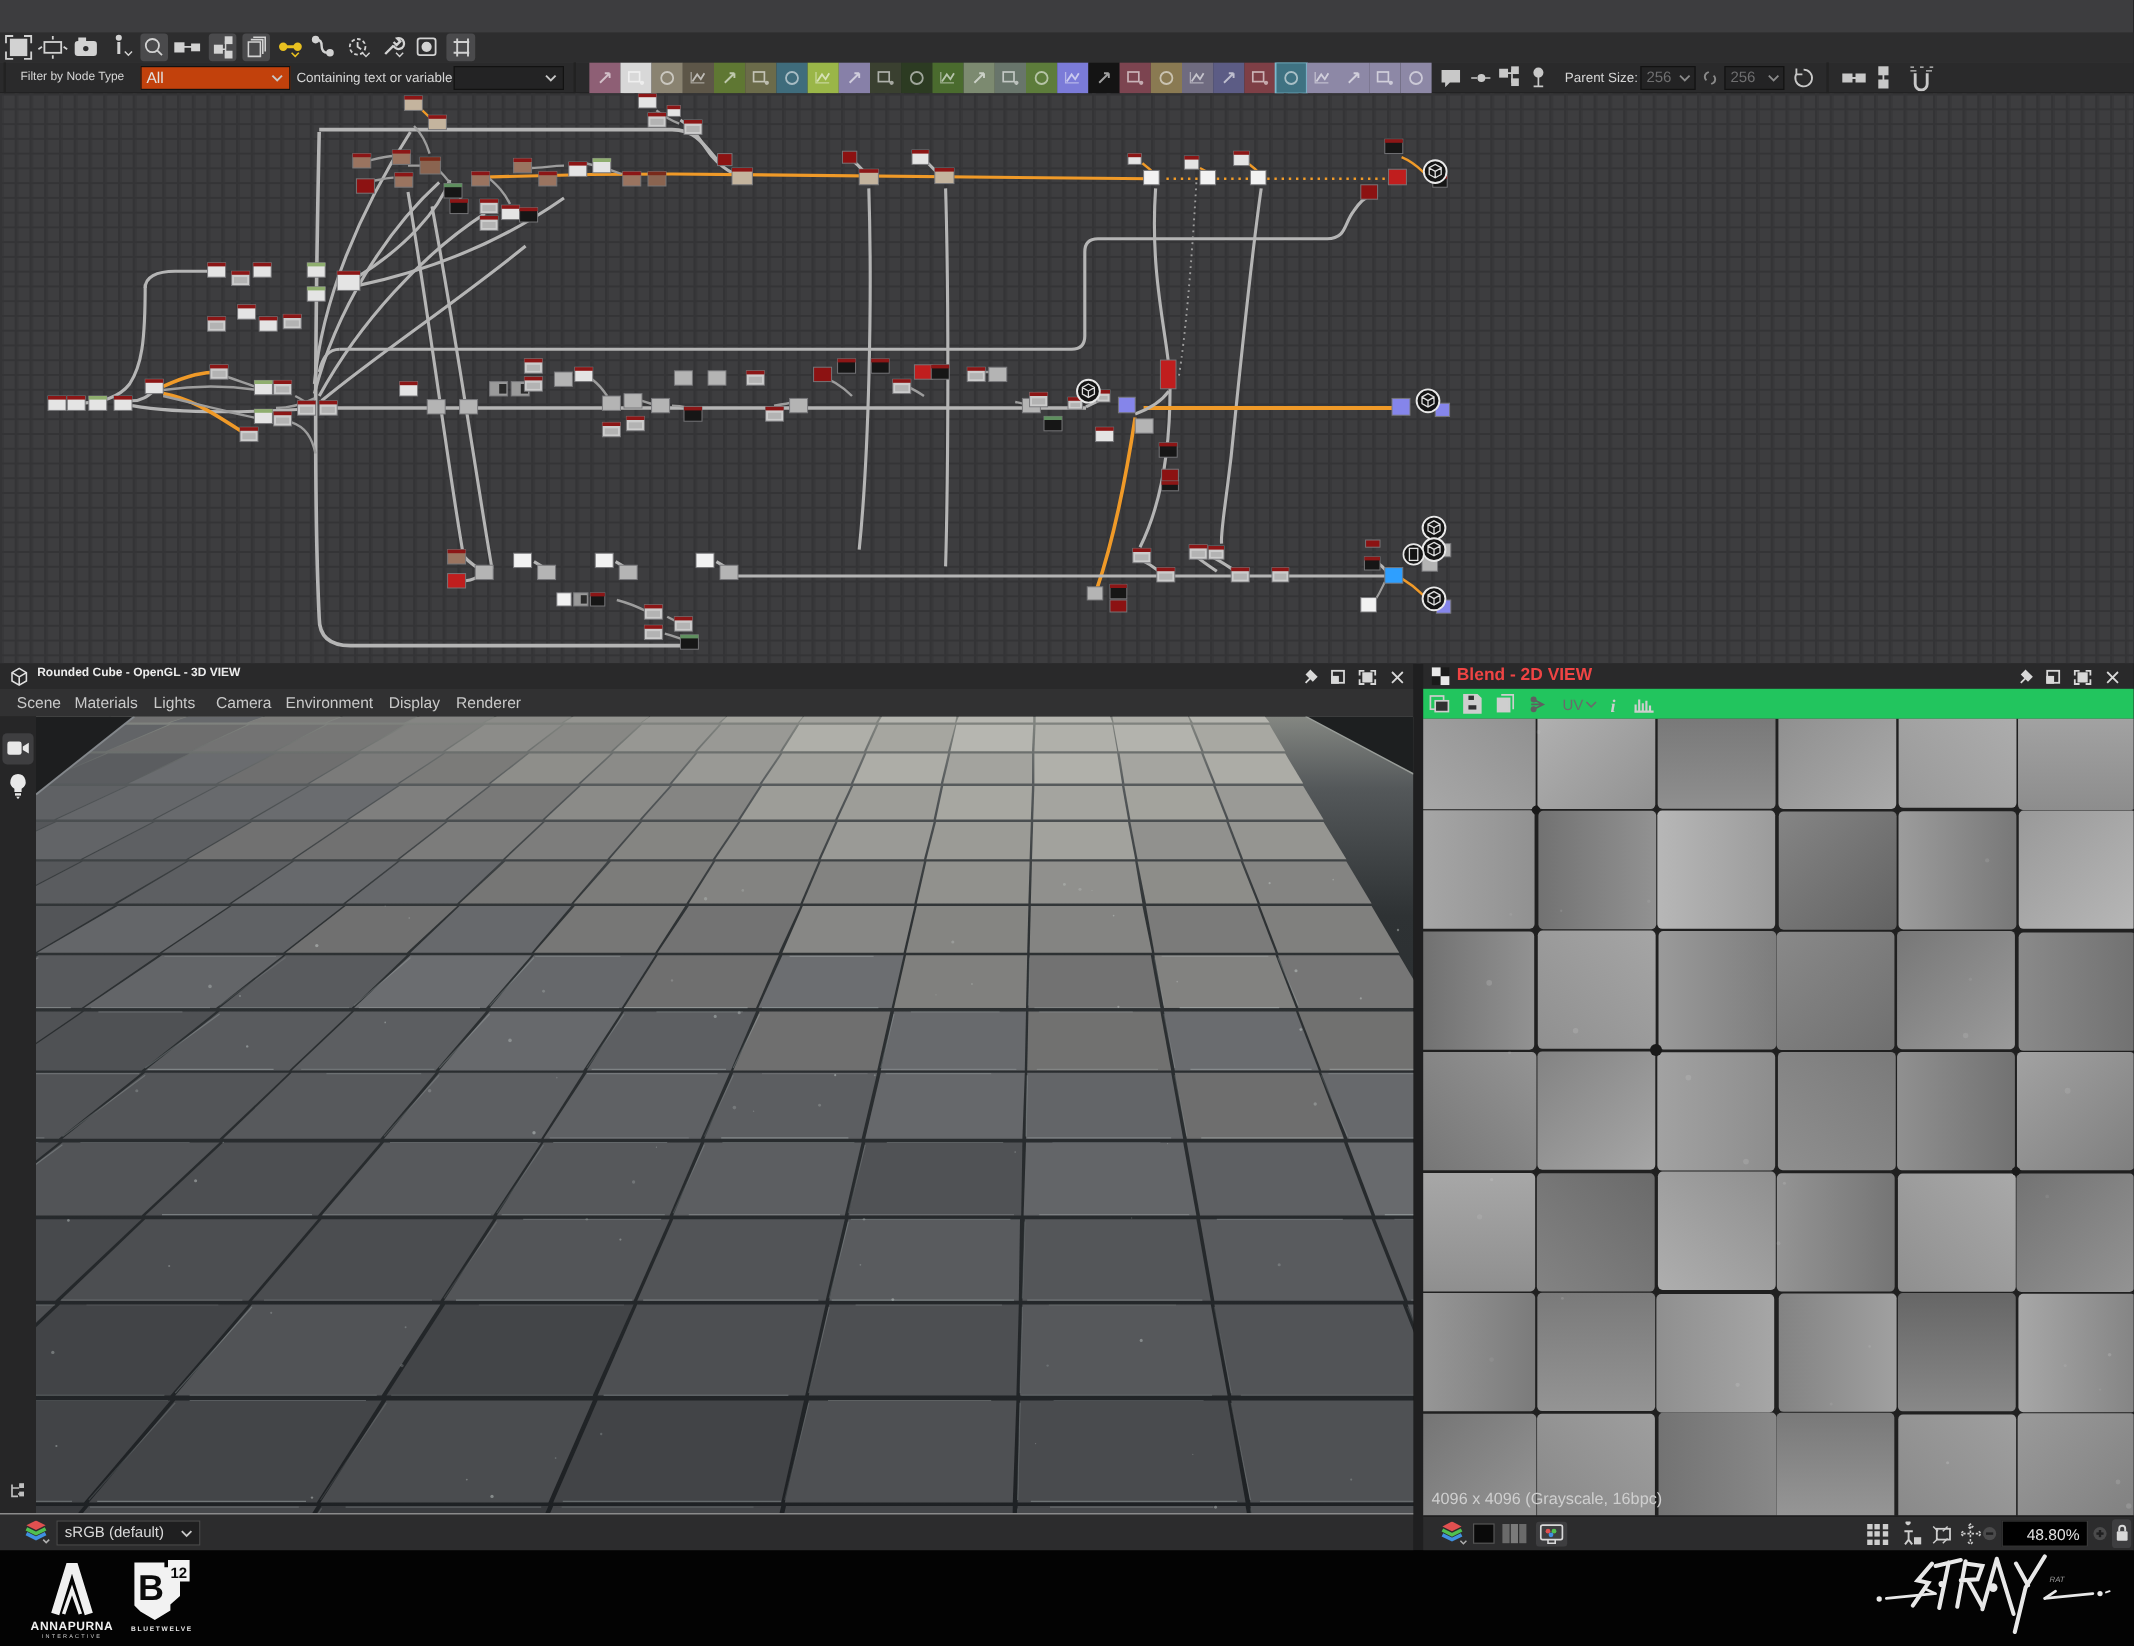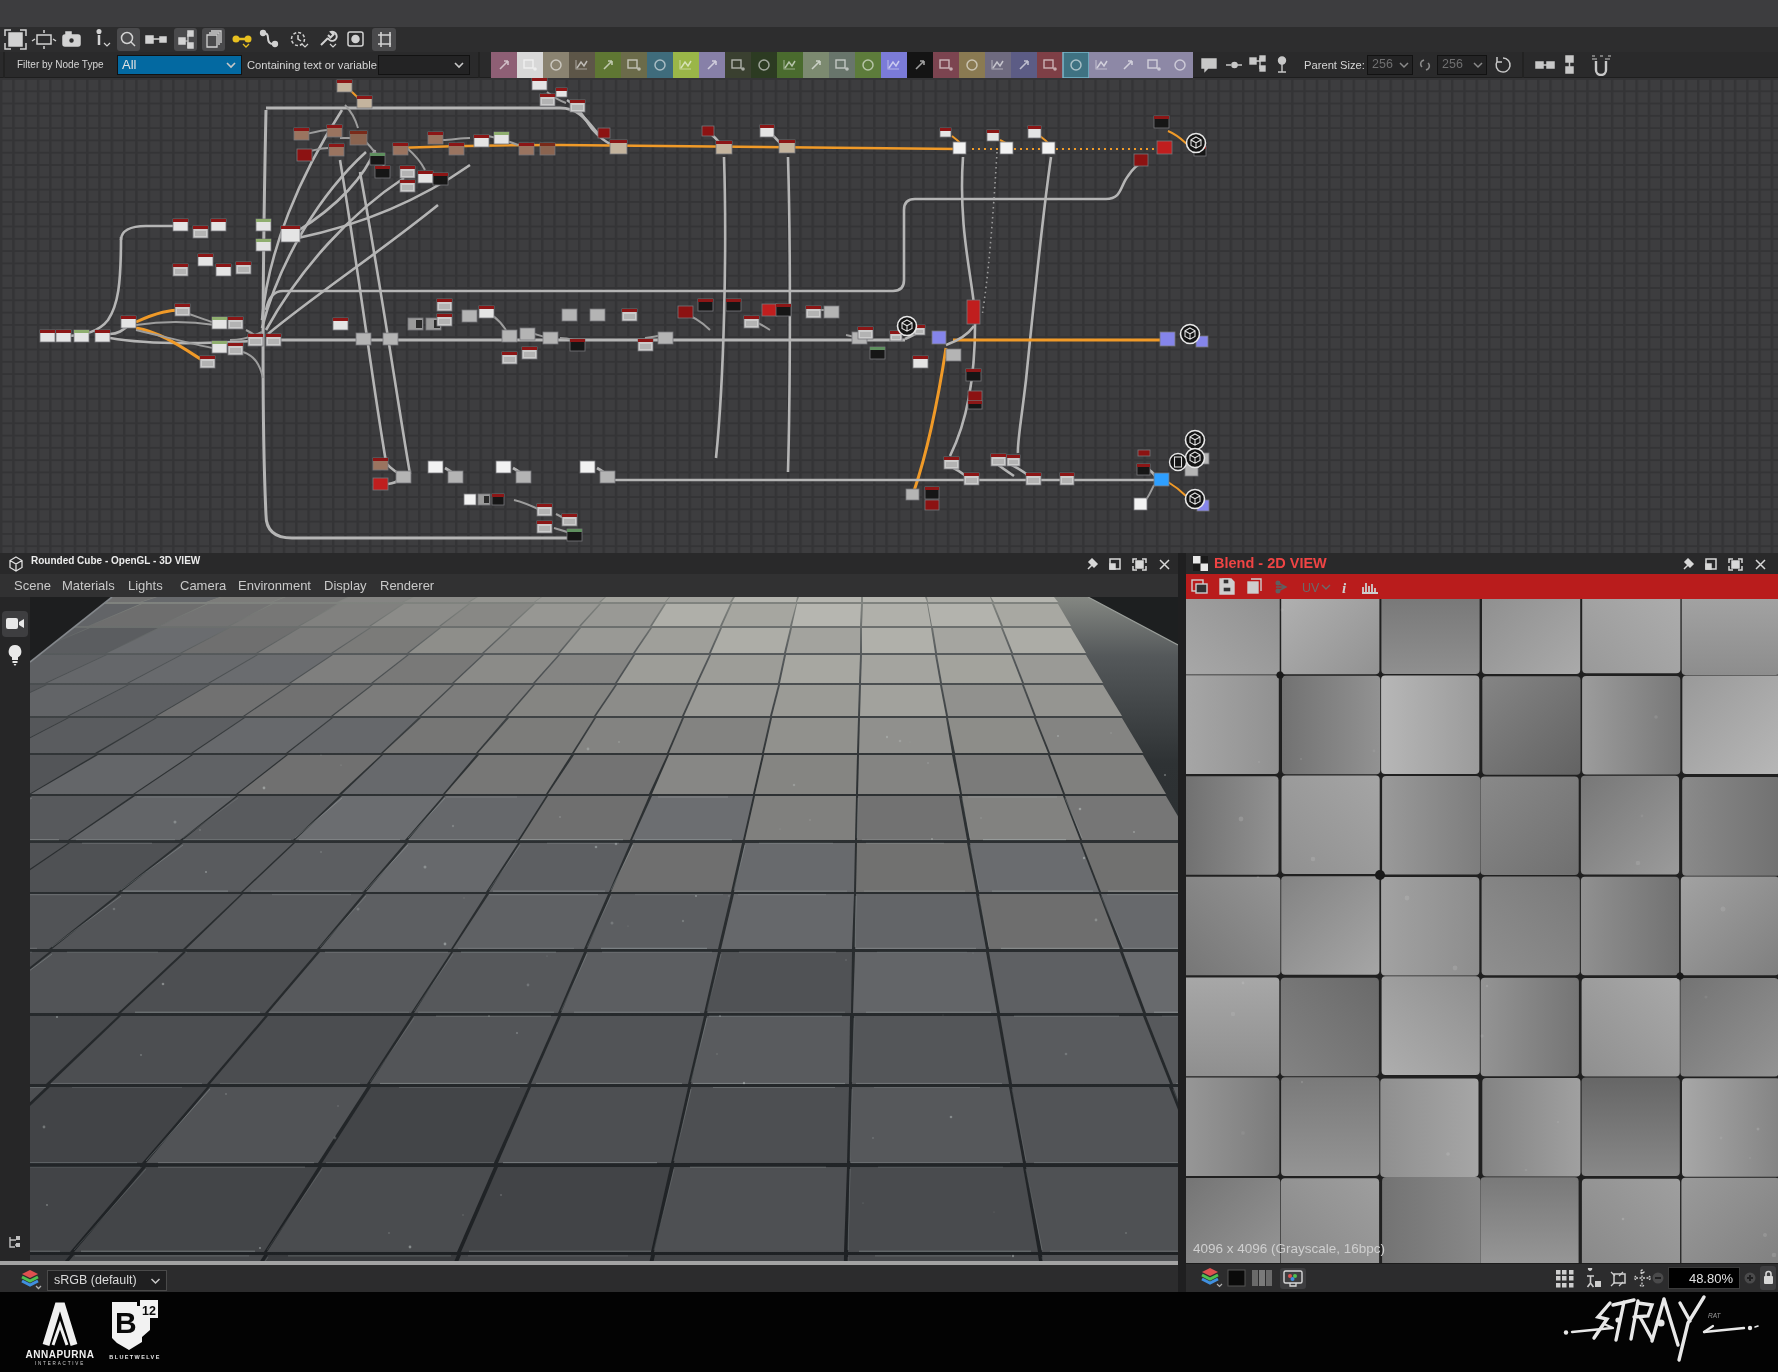--- a/index.html
+++ b/index.html
@@ -48,21 +48,21 @@
           <path d="M330 17 l3 3 l3 -3" stroke-width="1.2"></path>
 <rect x="348" y="5" width="15" height="14" rx="2"></rect>
           <circle cx="355.5" cy="12" r="3.5" fill="#d2d2d2"></circle>
 <path d="M378 8 h13 M378 17 h13 M381 5 v15 M390 5 v15" stroke-width="1.6"></path>
 </g>
       </svg>
     </div>
 <div class="abs" style="left:0;top:52px;width:1778px;height:26px;background:#2a2a2b;border-bottom:1px solid #1e1e1e">
 <div class="abs" style="left:3px;top:0;width:2px;height:26px;background:#222"></div>
 <span class="abs" style="left:17px;top:7px;font-size:10px;color:#d6d6d6">Filter by Node Type</span>
-<div class="abs" style="left:117px;top:3px;width:125px;height:20px;background:#0369a1;border:1px solid #121212;color:#e2e2e2;font-size:13px;padding:1px 4px">All<svg class="abs" style="right:2px;top:2px" width="16" height="14" viewBox="0 0 16 14">
+<div class="abs" style="left:117px;top:3px;width:125px;height:20px;background:#c2410c;border:1px solid #121212;color:#e2e2e2;font-size:13px;padding:1px 4px">All<svg class="abs" style="right:2px;top:2px" width="16" height="14" viewBox="0 0 16 14">
           <path d="M4 5 l4 4 l4 -4" stroke="#c8c8c8" stroke-width="1.6" fill="none"></path>
         </svg></div>
 <span class="abs" style="left:247px;top:7px;font-size:11.2px;color:#d6d6d6">Containing text or variable</span>
 <div class="abs" style="left:378px;top:3px;width:92px;height:20px;background:#232324;border:1px solid #121212">
         <svg class="abs" style="right:2px;top:2px" width="16" height="14" viewBox="0 0 16 14">
           <path d="M4 5 l4 4 l4 -4" stroke="#c8c8c8" stroke-width="1.6" fill="none"></path>
         </svg>
       </div>
 <div class="abs" style="left:478px;top:0;width:2px;height:26px;background:#222"></div>
 <svg class="abs" style="left:491px;top:0" width="740" height="26" viewBox="0 0 740 26">
@@ -972,21 +972,21 @@
       <path d="M8 0 a6.5 6.5 0 0 1 3 12.2 l0 2.8 h-6 l0 -2.8 A6.5 6.5 0 0 1 8 0 Z" fill="#e8e8e8"></path>
       <rect x="5.5" y="16" width="5" height="2" fill="#e8e8e8"></rect>
       <path d="M6.5 19 h3 l-1.5 2 Z" fill="#e8e8e8"></path>
     </svg>
 <svg class="abs" style="left:8px;top:638px" width="15" height="15" viewBox="0 0 15 15">
       <path d="M2 2 v10 h5 M2 5 h6 M8 3 h4 M7 10 h5" stroke="#c0c0c0" stroke-width="1.4" fill="none"></path>
       <rect x="8" y="1" width="4" height="4" fill="#c0c0c0"></rect>
       <rect x="8" y="8" width="4" height="4" fill="#c0c0c0"></rect>
     </svg>
 </div>
-<div class="abs" style="left:0;top:1261px;width:1178px;height:31px;background:#2c2c2d;border-top:4px solid #a3a3a3">
+<div class="abs" style="left:0;top:1261px;width:1178px;height:31px;background:#2c2c2d;border-top:1px solid #a3a3a3">
 <svg class="abs" style="left:20px;top:5px" width="22" height="20" viewBox="0 0 22 20">
       <g>
         <path d="M10 0 l8 4 l-8 4 l-8 -4 Z" fill="#e05050"></path>
         <path d="M2 7 l8 4 l8 -4" fill="none" stroke="#50c050" stroke-width="3"></path>
         <path d="M2 11 l8 4 l8 -4" fill="none" stroke="#4090e0" stroke-width="3"></path>
         <path d="M16 16 l2.5 2.5 l2.5 -2.5" stroke="#b0b0b0" stroke-width="1.3" fill="none"></path>
       </g>
     </svg>
 <div class="abs" style="left:47px;top:5px;width:120px;height:21px;background:#1f1f20;border:1px solid #4a4a4a;color:#dadada;font-size:12.5px;padding:2px 6px">sRGB (default)<svg class="abs" style="right:3px;top:3px" width="15" height="14" viewBox="0 0 15 14">
         <path d="M3.5 5 l4 4 l4 -4" stroke="#c8c8c8" stroke-width="1.5" fill="none"></path>
@@ -1006,21 +1006,21 @@
       <g stroke="#d8d8d8" stroke-width="1.5" fill="none">
 <path d="M4 14 l5 -5 M8 4 l5 5 l-3 3 l-5 -5 Z" fill="#d8d8d8"></path>
 <rect x="26" y="4" width="10" height="10"></rect>
         <rect x="26" y="9" width="5" height="5" fill="#d8d8d8"></rect>
 <rect x="52" y="6" width="7" height="7" fill="#d8d8d8"></rect>
         <path d="M49 8 v-4 h4 M58 4 h4 v4 M62 11 v4 h-4 M53 15 h-4 v-4"></path>
 <path d="M76 5 l9 9 M85 5 l-9 9"></path>
 </g>
     </svg>
 </div>
-<div class="abs" style="left:1186px;top:574px;width:592px;height:25px;background:#b91c1c">
+<div class="abs" style="left:1186px;top:574px;width:592px;height:25px;background:#22c55e">
 <svg class="abs" style="left:4px;top:2px" width="210" height="21" viewBox="0 0 210 21">
       <g stroke="#cecece" stroke-width="1.4" fill="none">
 <rect x="2" y="4" width="11" height="11"></rect>
         <rect x="6" y="8" width="11" height="9" fill="#313132"></rect>
 <path d="M30 3 h11 l3 3 v12 h-14 Z" fill="#cecece"></path>
         <rect x="33" y="3" width="6" height="5" fill="#313132"></rect>
         <rect x="33" y="11" width="8" height="5" fill="#313132"></rect>
 <rect x="58" y="6" width="10" height="11" fill="#cecece"></rect>
         <path d="M61 3 h10 v12" stroke="#cecece"></path>
 <g stroke="#5f5f60">

